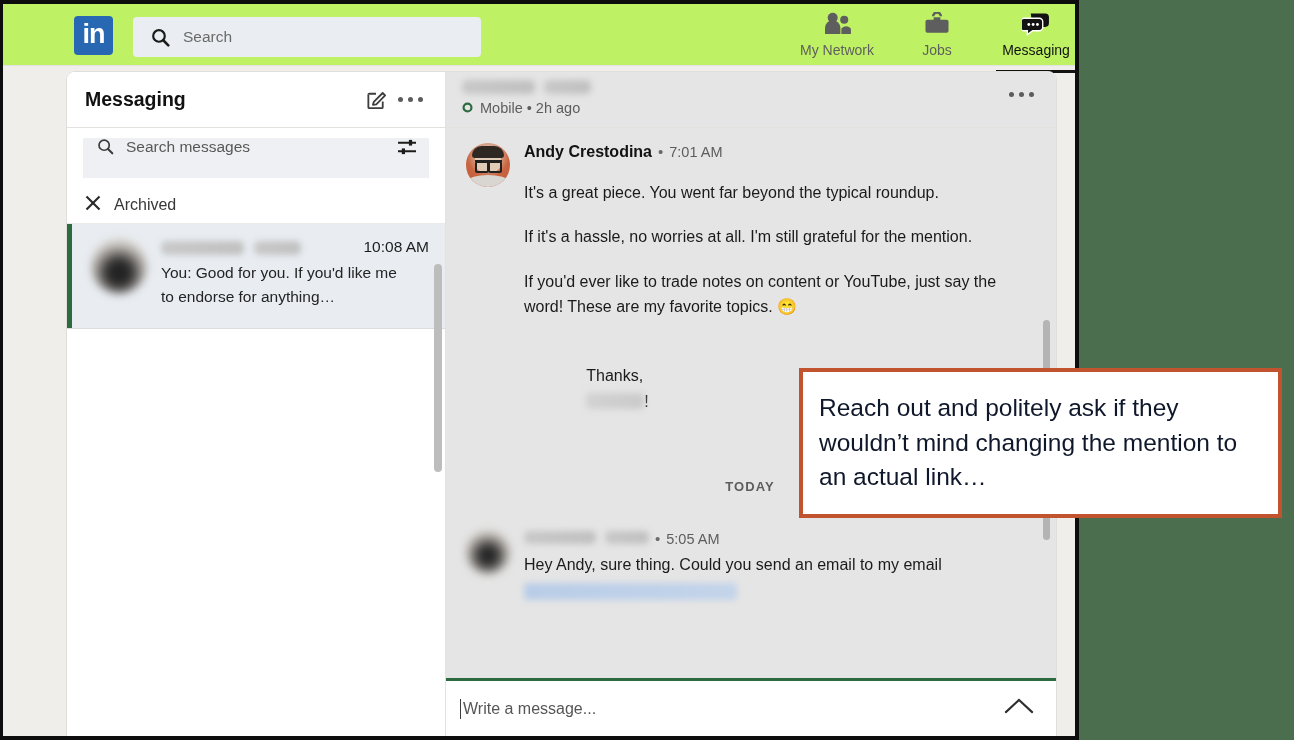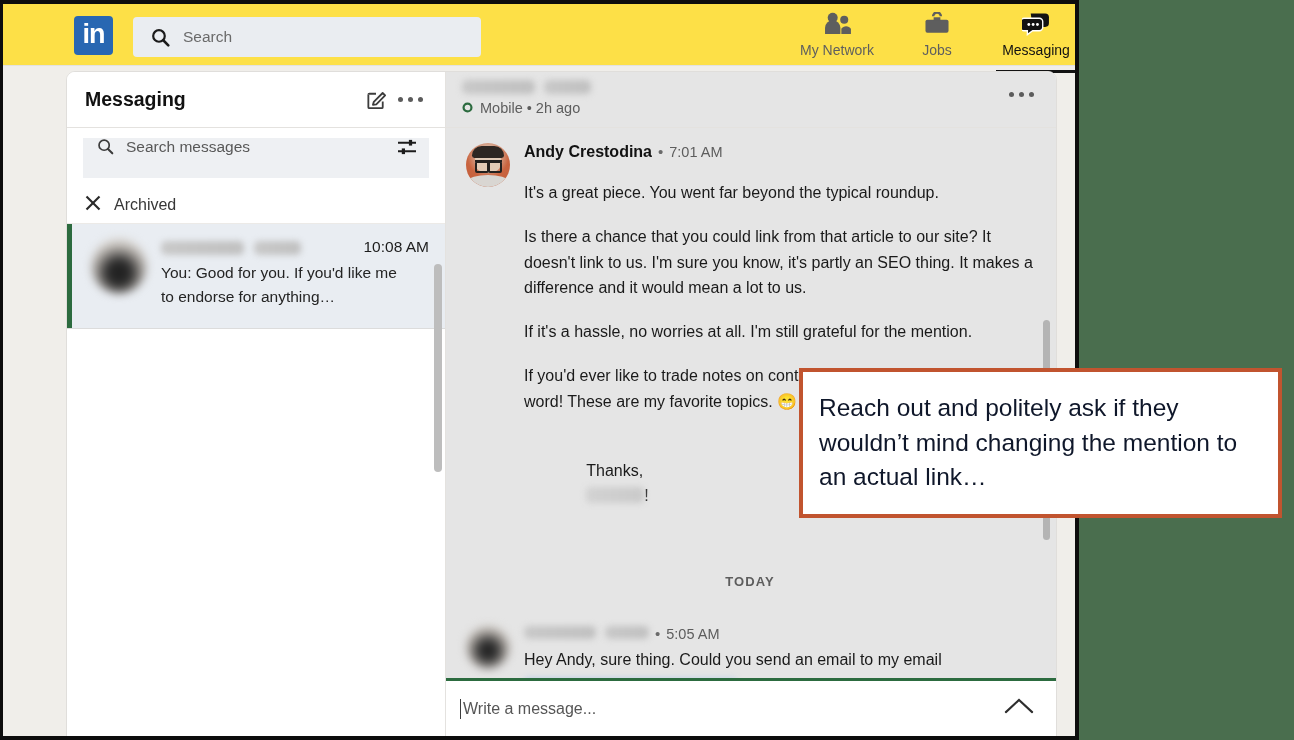--- a/index.html
+++ b/index.html
@@ -26,21 +26,21 @@
   }
   #shot-left-rule {
     position: absolute; left: 0; top: 0; width: 3px; height: 740px;
     background: #0d0d0d;
   }
 
   
   #globalnav {
     position: absolute; left: 3px; top: 4px;
     width: 1188px; height: 62px;
-    background: #fde047;
+    background: #bef264;
     border-bottom: 1px solid #e3e2e0;
   }
   #li-logo {
     position: absolute; left: 71px; top: 12px;
     width: 39px; height: 39px;
     background: #2867b2;
     border-radius: 4px;
     color: #fff;
     font-weight: bold;
     font-size: 27px;
@@ -452,21 +452,20 @@
             <span class="shirt"></span>
               <span class="glasses"></span>
           </div>
           <div class="msg-body">
             <div class="msg-meta">
               <span class="msg-author">Andy Crestodina</span>
               <span class="msg-sep">•</span>
               <span class="msg-time">7:01 AM</span>
             </div>
             <div class="msg-text msg-para">It's a great piece. You went far beyond the typical roundup.</div>
-            <div class="msg-text msg-para">Is there a chance that you could link from that article to our site? It doesn't link to us. I'm sure you know, it's partly an SEO thing. It makes a difference and it would mean a lot to us.</div>
             <div class="msg-text msg-para">If it's a hassle, no worries at all. I'm still grateful for the mention.</div>
             <div class="msg-text msg-para">If you'd ever like to trade notes on content or YouTube, just say the word! These are my favorite topics. 😁</div>
             <div class="msg-text msg-para">
               <span>Thanks,</span>
               <span class="blurword"></span><span>!</span>
             </div>
           </div>
         </div>
 
         <div id="today-div">

